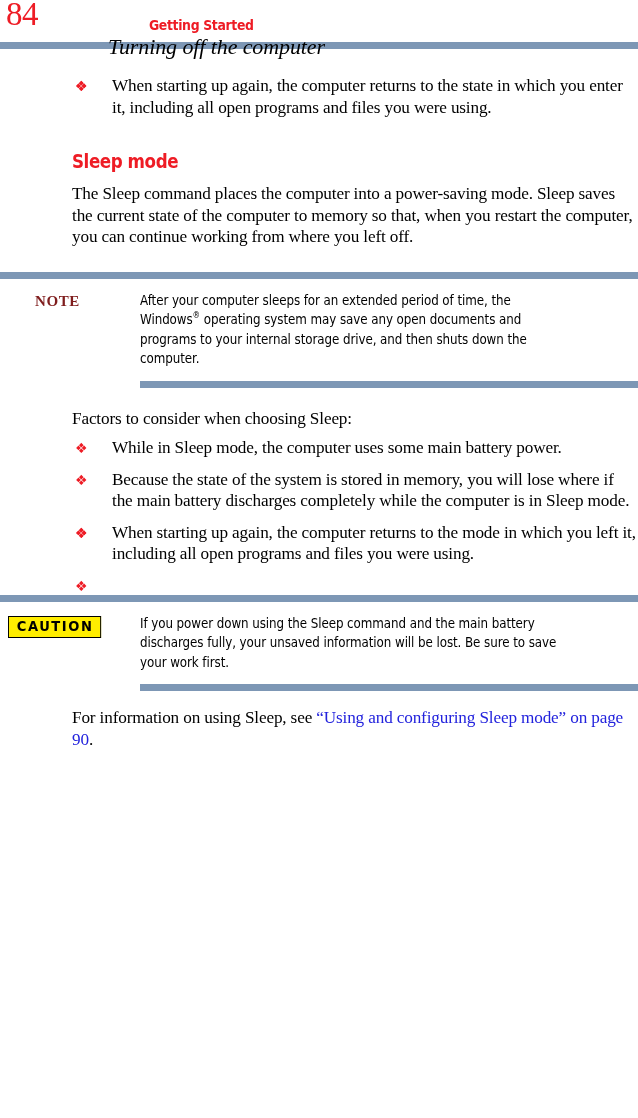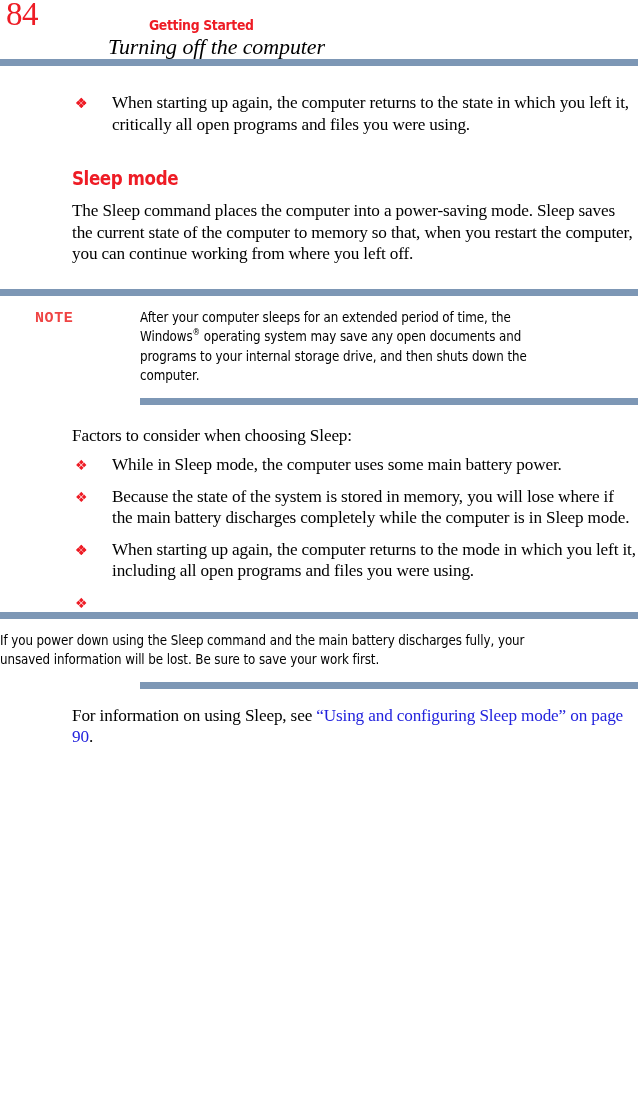--- a/index.html
+++ b/index.html
@@ -13,21 +13,21 @@
     position: relative;
     overflow: hidden;
     font-family: "Liberation Serif", "DejaVu Serif", serif;
     color: #000000;
     -webkit-font-smoothing: none;
   }
 
   
   .page-header {
     position: relative;
-    height: 59px;
+    height: 42px;
   }
   .page-number {
     position: absolute;
     left: 6px;
     top: -4px;
     font-family: "Liberation Serif", "DejaVu Serif", serif;
     font-size: 33px;
     color: #ee1c25;
     letter-spacing: -0.5px;
   }
@@ -139,24 +139,24 @@
     padding-bottom: 12px;
   }
   .admon-label-cell {
     width: 140px;
     flex: 0 0 140px;
     box-sizing: border-box;
     padding-left: 8px;
     padding-top: 2px;
   }
   .note-label {
-    font-family: Liberation Mono, monospace;
+    font-family: Liberation Serif, serif;
     font-weight: bold;
     font-size: 15px;
-    color: #ef4444;
+    color: #7f1d1d;
     letter-spacing: 0.6px;
     padding-left: 27px;
     display: block;
   }
   .caution-label {
     display: inline-block;
     background: #ffed00;
     border: 1.5px solid #000000;
     color: #000000;
     font-family: "DejaVu Sans", "Liberation Sans", sans-serif;
@@ -199,21 +199,21 @@
 
 <div class="gap-16"></div>
 
 <div class="content">
   <ul class="bullets">
     <li>
       <span class="bullet-mark">❖</span>
     </li>
     <li>
       <span class="bullet-mark">❖</span>
-      <span>When starting up again, the computer returns to the state in which you left it, critically all open programs and files you were using.</span>
+      <span>When starting up again, the computer returns to the state in which you enter it, including all open programs and files you were using.</span>
     </li>
   </ul>
 
   <div class="gap-12"></div>
 
 
   <div class="gap-20"></div>
 
   <h2 class="section-heading">Sleep mode</h2>
 
@@ -259,20 +259,23 @@
     <li>
       <span class="bullet-mark">❖</span>
     </li>
   </ul>
 </div>
 
 <div class="gap-20"></div>
 
 <div class="rule-full"></div>
 <div class="admon">
+  <div class="admon-label-cell">
+    <span class="caution-label">CAUTION</span>
+  </div>
   <div class="admon-body">If you power down using the Sleep command and the main battery discharges fully, your unsaved information will be lost. Be sure to save your work first.</div>
 </div>
 <div class="rule-indent"></div>
 
 <div class="gap-16"></div>
 
 <div class="content">
   <p class="body"><span>For information on using Sleep, see </span><a class="xref" href="#">“Using and configuring Sleep mode” on page 90</a><span>.</span></p>
 </div>
 

